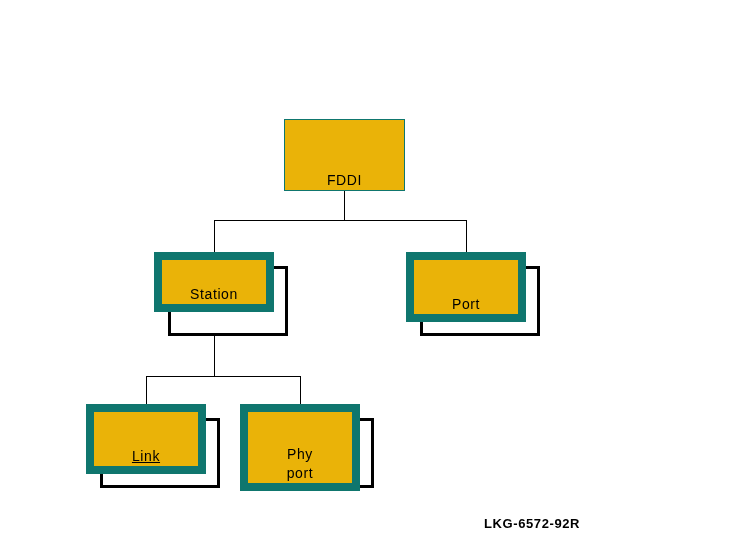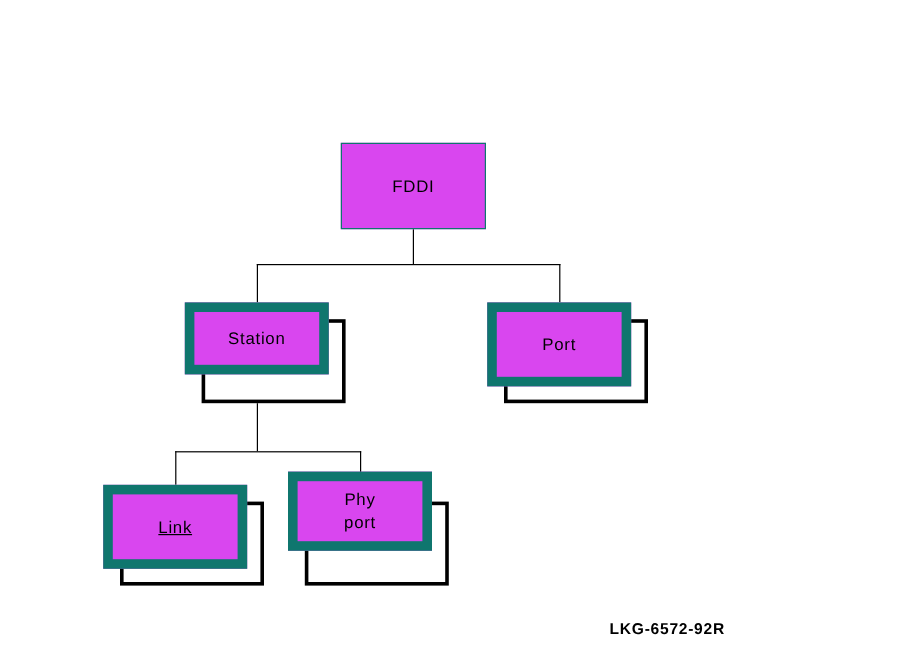--- a/index.html
+++ b/index.html
@@ -9,24 +9,24 @@
     width: 748px;
     height: 540px;
     background: #ffffff;
     font-family: "Liberation Sans", sans-serif;
     color: #000000;
     overflow: hidden;
   }
   
   .node {
     position: absolute;
-    background: #d946ef;
+    background: #eab308;
     border: 8px solid #0f766e;
     display: flex;
-    align-items: center;
+    align-items: flex-end;
     justify-content: center;
     z-index: 3;
   }
   .node-label {
     font-size: 14px;
     line-height: 19px;
     letter-spacing: 0.6px;
     text-align: center;
     white-space: pre-line;
     color: #000000;
@@ -45,35 +45,35 @@
     z-index: 2;
   }
   
   #node-fddi        { left: 284px; top: 119px; width: 121px; height: 72px; border-width: 1px; }
   #node-station     { left: 154px; top: 252px; width: 120px; height: 60px; }
   #shadow-station   { left: 168px; top: 266px; width: 120px; height: 70px; }
   #node-port        { left: 406px; top: 252px; width: 120px; height: 70px; }
   #shadow-port      { left: 420px; top: 266px; width: 120px; height: 70px; }
   #node-link        { left:  86px; top: 404px; width: 120px; height: 70px; text-decoration: underline; }
   #shadow-link      { left: 100px; top: 418px; width: 120px; height: 70px; }
-  #node-phy-port    { left: 240px; top: 393px; width: 120px; height: 66px; }
+  #node-phy-port    { left: 240px; top: 404px; width: 120px; height: 87px; }
   #shadow-phy-port  { left: 254px; top: 418px; width: 120px; height: 70px; }
 
   #edge-fddi-trunk    { left: 344px; top: 191px; width:   1px; height: 29px; }
   #edge-fddi-rail     { left: 214px; top: 220px; width: 253px; height:  1px; }
   #edge-station-drop  { left: 214px; top: 220px; width:   1px; height: 32px; }
   #edge-port-drop     { left: 466px; top: 220px; width:   1px; height: 32px; }
   #edge-station-trunk { left: 214px; top: 336px; width:   1px; height: 40px; }
   #edge-station-rail  { left: 146px; top: 376px; width: 155px; height:  1px; }
   #edge-link-drop     { left: 146px; top: 376px; width:   1px; height: 28px; }
   #edge-phy-drop      { left: 300px; top: 376px; width:   1px; height: 28px; }
 
   .figure-caption {
     position: absolute;
-    left: 508px;
+    left: 484px;
     top: 516px;
     font-size: 13px;
     font-weight: bold;
     letter-spacing: 0.6px;
     color: #000000;
     z-index: 3;
   }
 </style>
 </head>
 <body>

